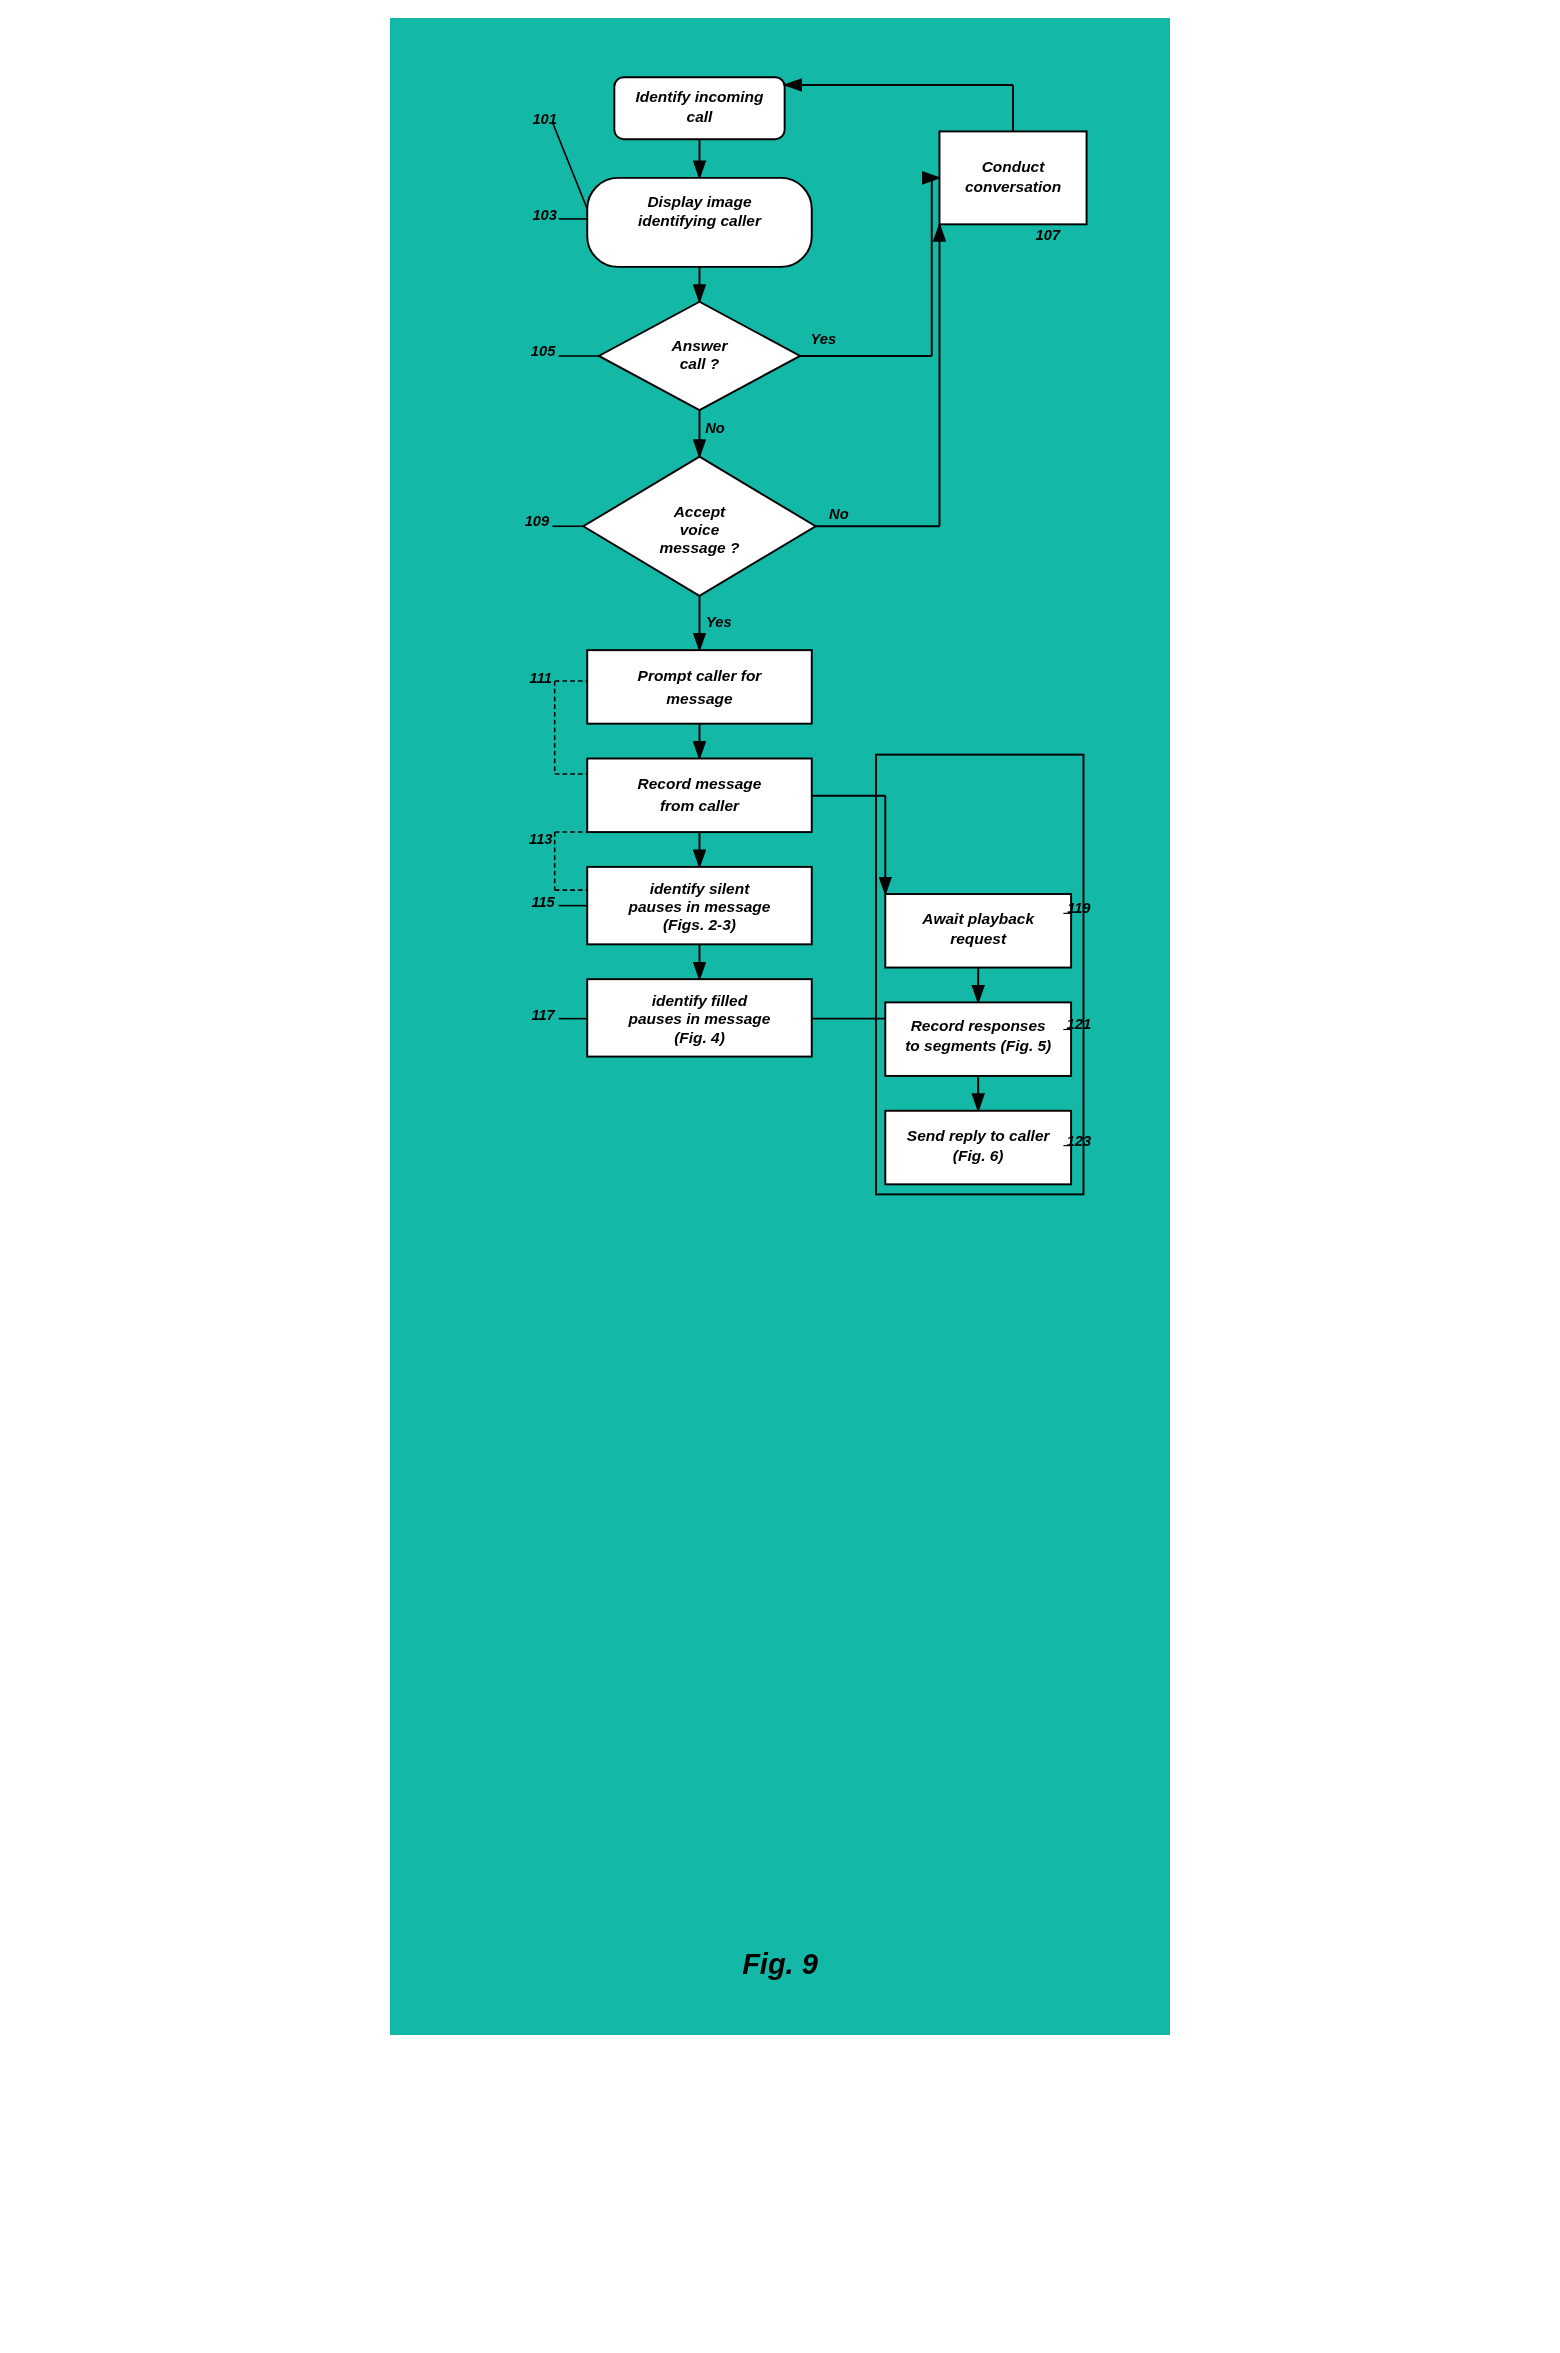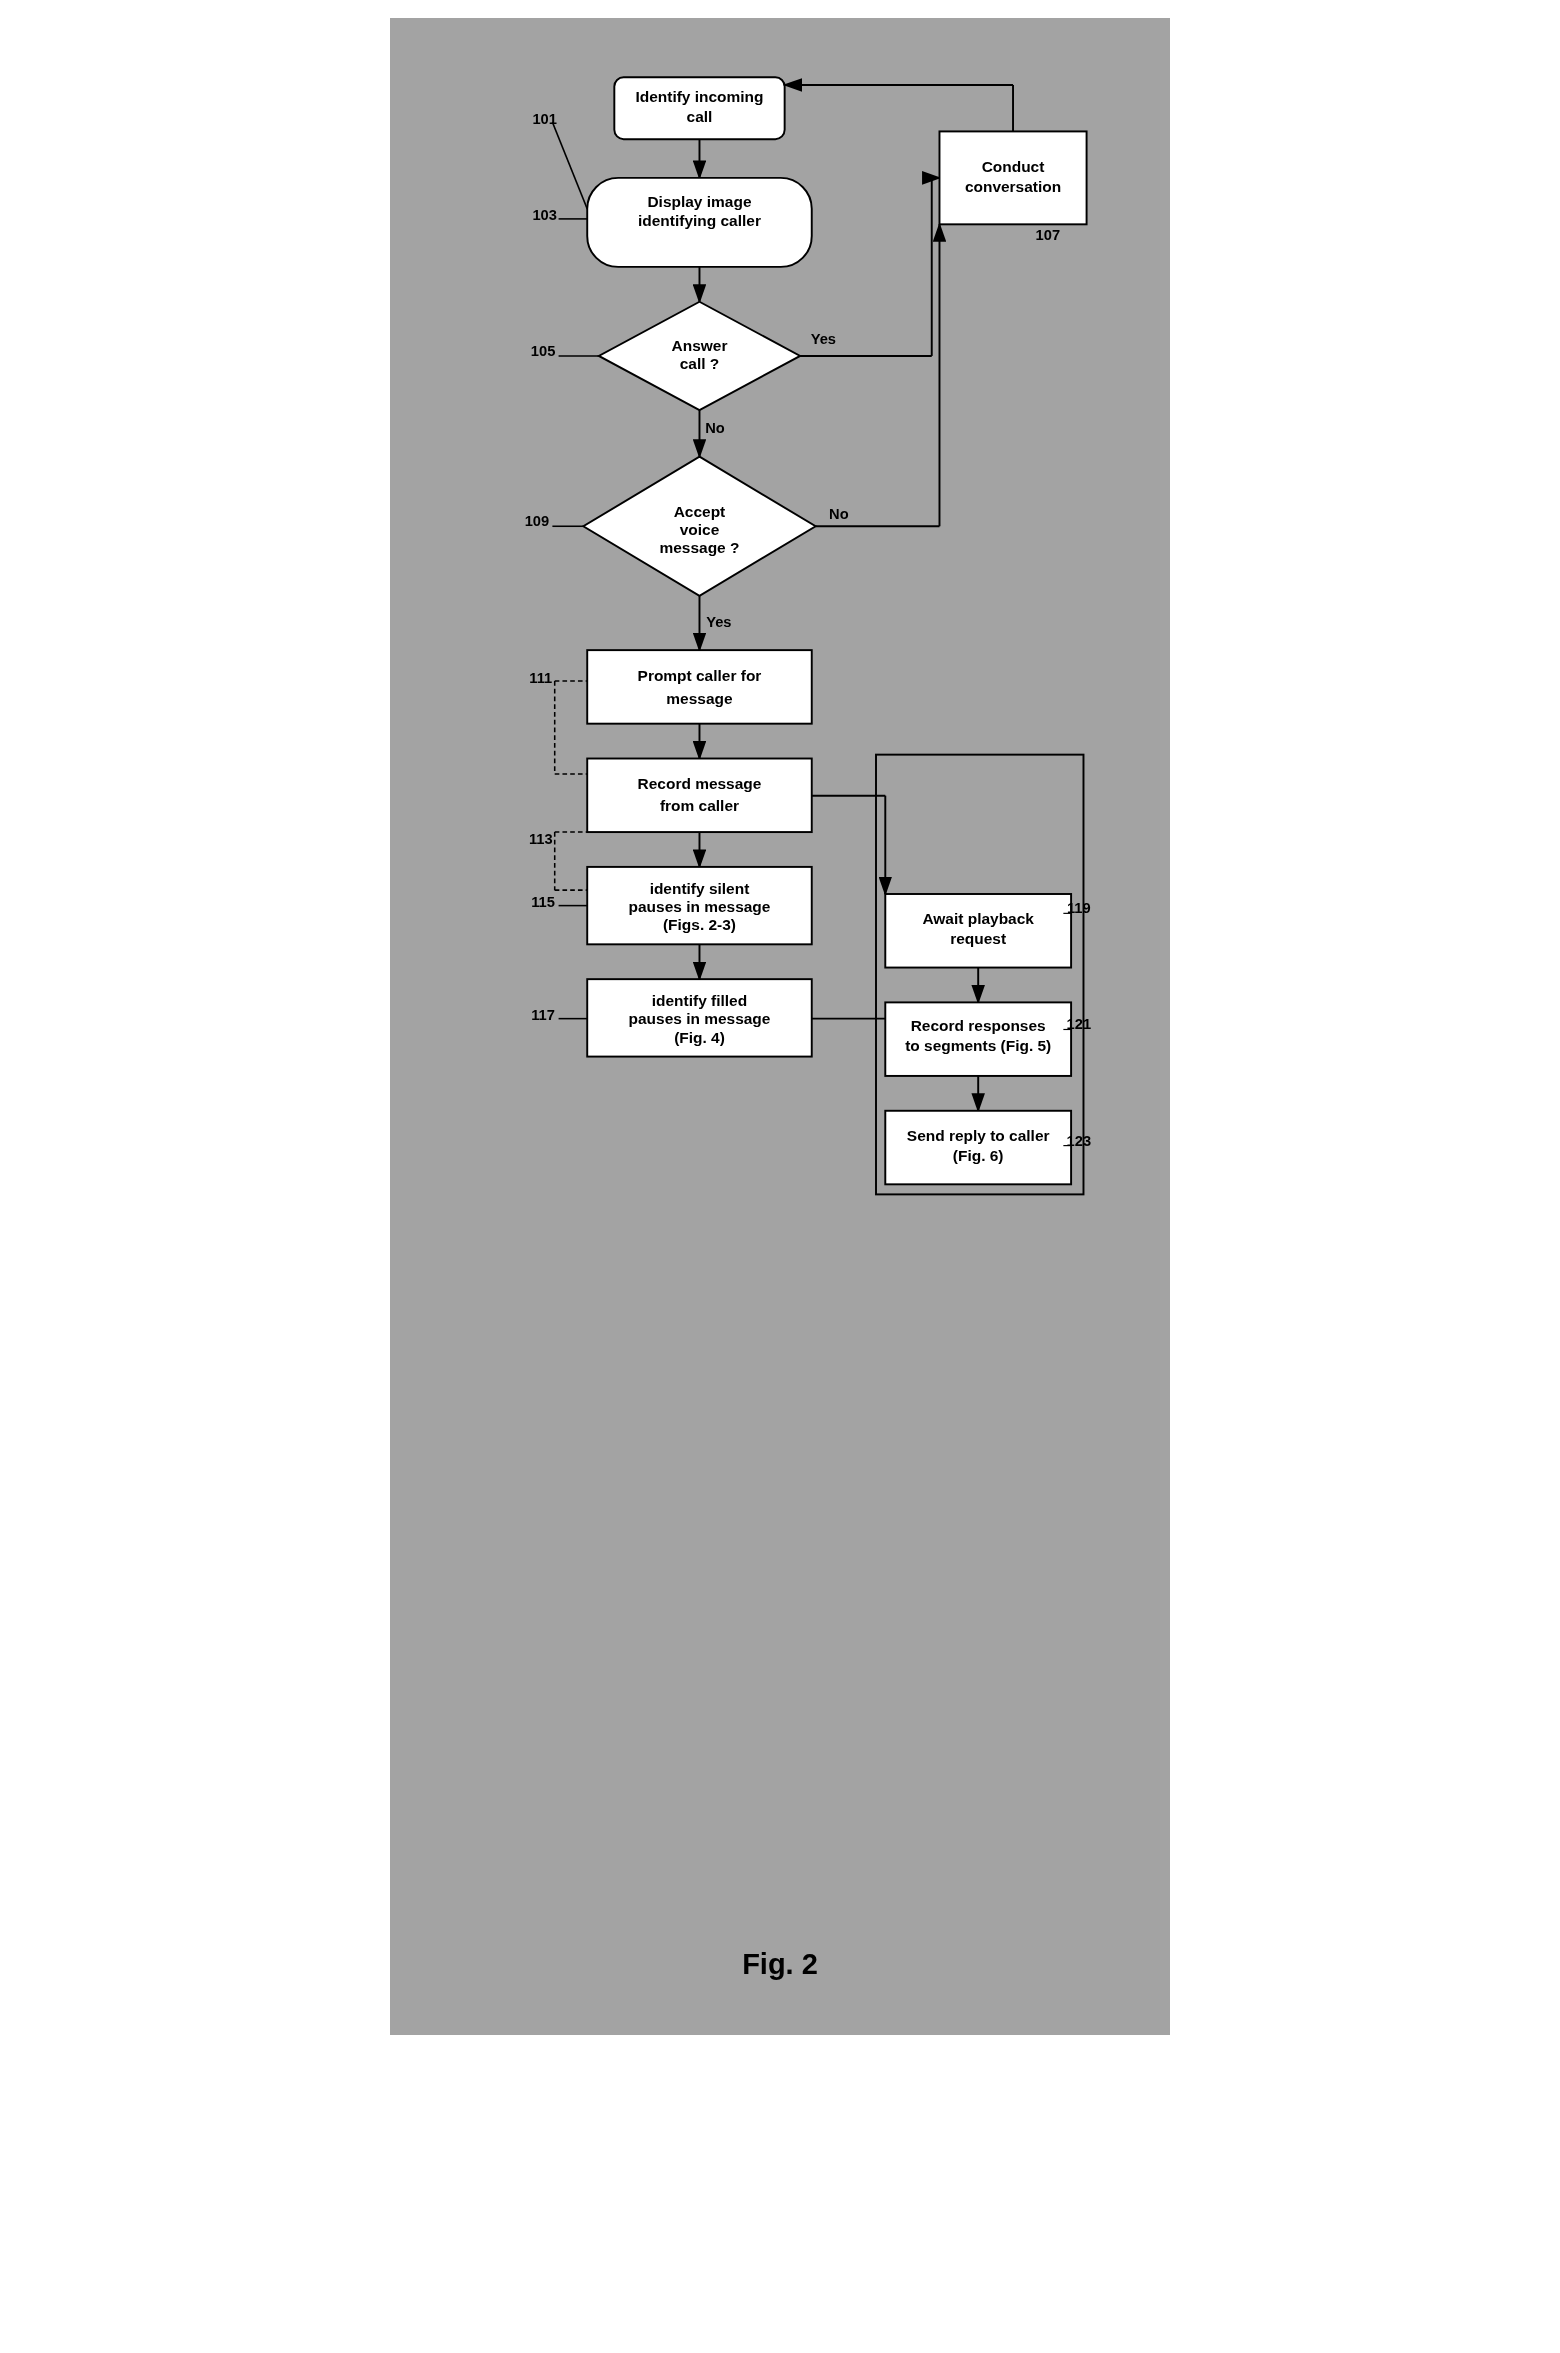--- a/index.html
+++ b/index.html
@@ -7,23 +7,24 @@
       background: #fff;
       font-family: Arial, sans-serif;
       display: flex;
       justify-content: center;
       align-items: flex-start;
       min-height: 100vh;
       padding: 18px;
     }
     .page-container {
       width: 780px;
-      background: #a3a3a3;
+      background: #14b8a6;
       padding: 36px 54px 54px 54px;
       position: relative;
+      font-style: italic;
     }
     .flowchart {
       position: relative;
       width: 100%;
       margin: 0 auto;
     }
     svg {
       display: block;
       width: 100%;
       overflow: visible;
@@ -179,15 +180,15 @@
 
       <text x="820" y="1410" text-anchor="middle" font-size="19" font-weight="bold" font-family="Arial">123</text>
       <line x1="800" y1="1410" x2="810" y2="1410" stroke="black" stroke-width="1.5"></line>
 
       <line x1="475" y1="1246" x2="570" y2="1246" stroke="black" stroke-width="2.5"></line>
 
       <rect x="558" y="905" width="268" height="568" fill="none" stroke="black" stroke-width="2.5"></rect>
     </svg>
   </div>
 
-  <div class="fig-label">Fig. 2</div>
+  <div class="fig-label">Fig. 9</div>
 </div>
 
 
 </body></html>

